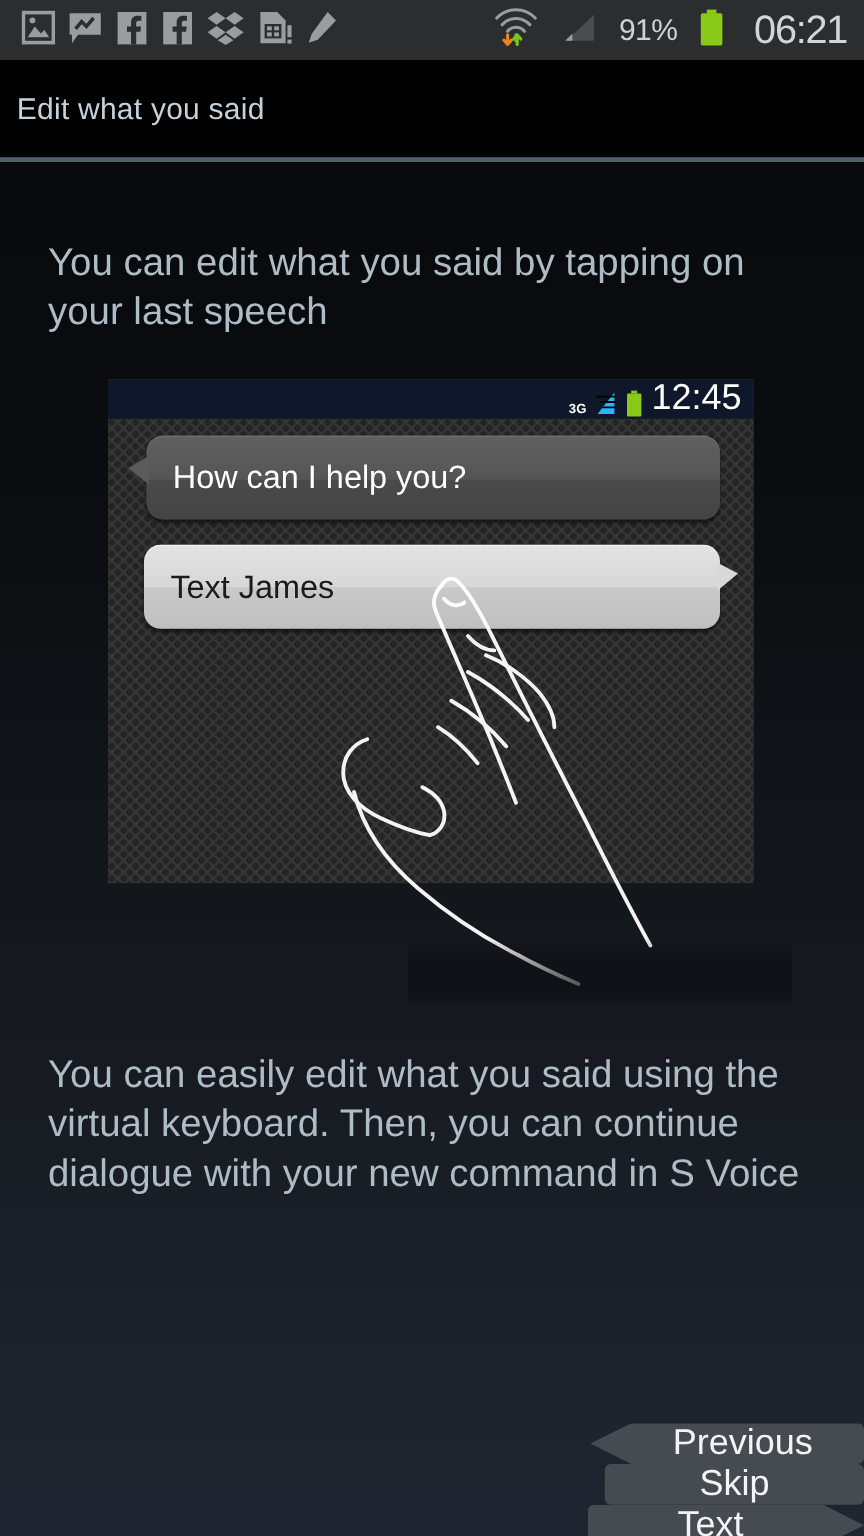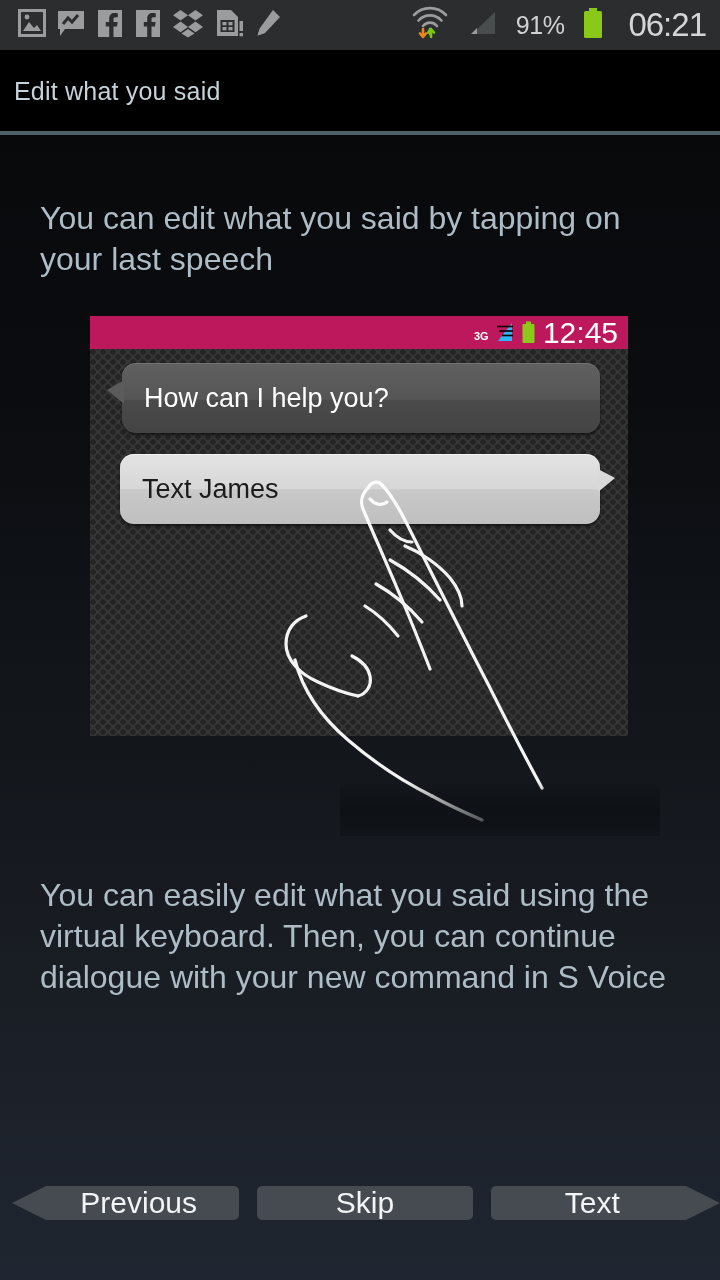--- a/index.html
+++ b/index.html
@@ -74,21 +74,21 @@
     position:absolute; left:0; top:33px; width:538px; height:387px;
     background-color:#353535;
     background-image:
       radial-gradient(circle at 3px 3px, #242424 2.6px, rgba(0,0,0,0) 3px),
       radial-gradient(circle at 3px 3px, #242424 2.6px, rgba(0,0,0,0) 3px);
     background-size:10px 10px, 10px 10px;
     background-position:0 0, 5px 5px;
   }
   #inner-statusbar {
     position:absolute; left:0; top:0; width:538px; height:33px;
-    background:#be185d; display:flex; align-items:center; justify-content:flex-end;
+    background:#0f172a; display:flex; align-items:flex-end; justify-content:flex-end;
     padding-right:10px; gap:7px;
   }
   #inner-statusbar .inner-clock {
     font-size:30px; font-weight:normal; color:#fff; letter-spacing:0px;
   }
 
   
   .bubble {
     position:absolute;
     display:flex; align-items:center;
@@ -125,21 +125,21 @@
 
   
   #hand {
     position:absolute; left:0; top:0; width:640px; height:520px;
     pointer-events:none;
   }
 
   
   #buttonbar {
     position:absolute; left:0; top:1186px; width:720px; height:78px;
-    display:flex; align-items:flex-start;
+    display:flex; align-items:flex-end;flex-direction:column;
   }
   .nav-btn {
     position:relative;
     display:flex; align-items:center; justify-content:center;
     background:#464b52;
     color:#f2f4f6;
     font-size:30px;
     border:none;
     font-family:"Liberation Sans", sans-serif;
     cursor:pointer;

